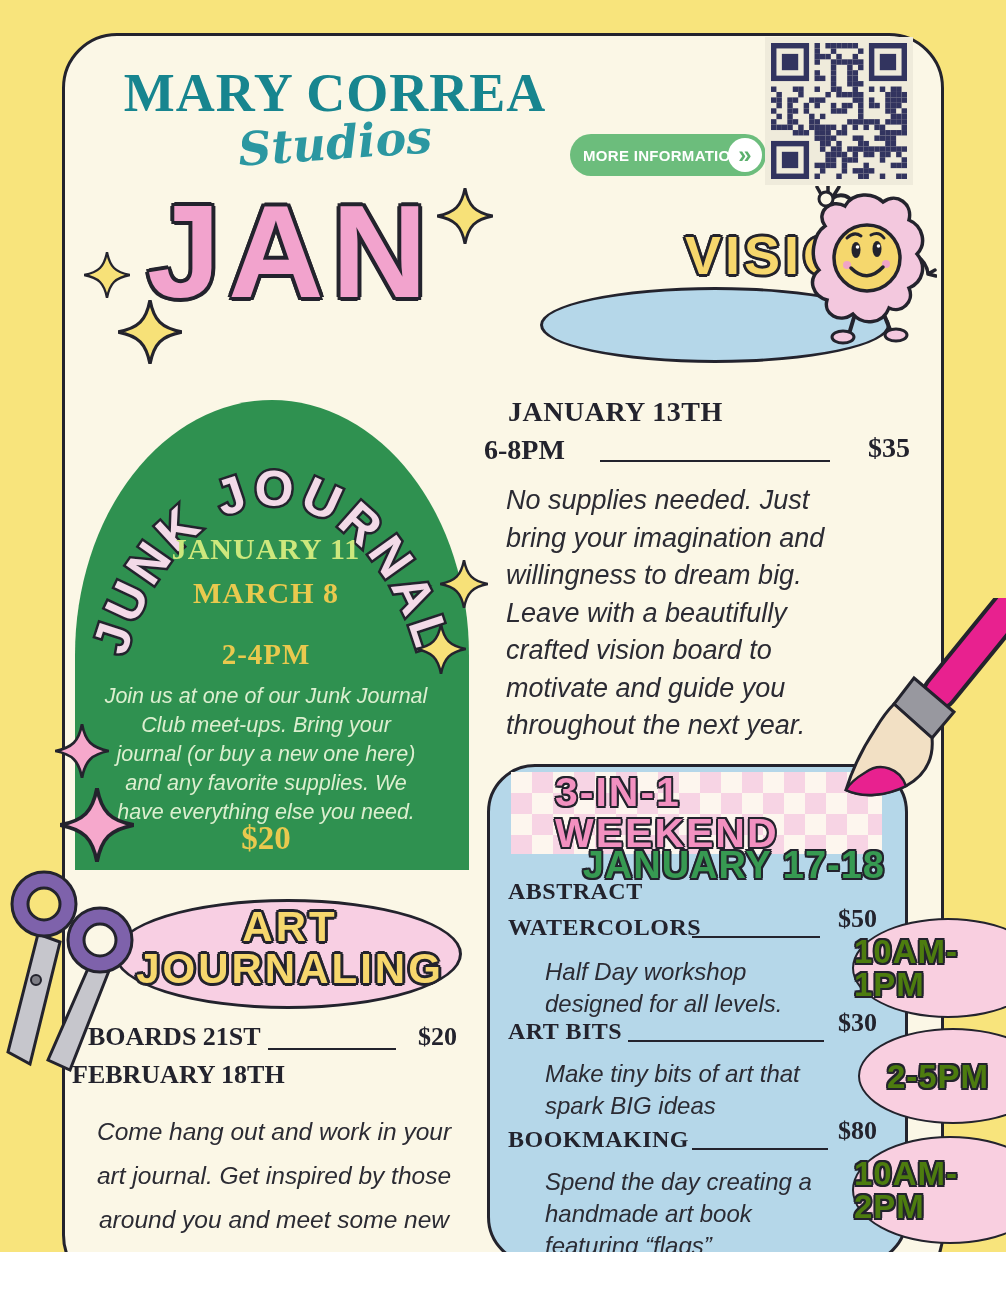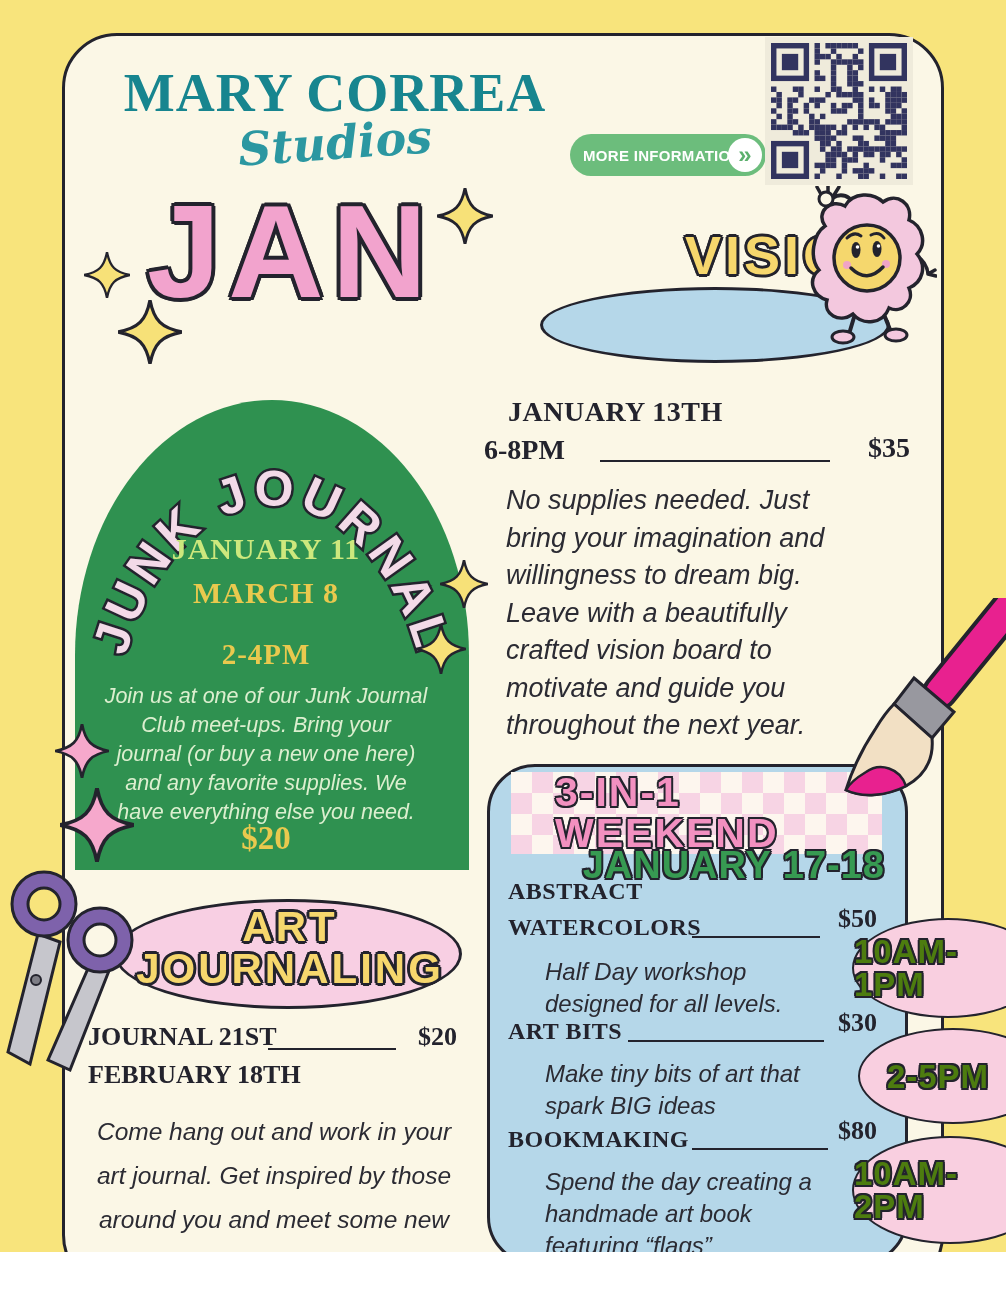--- a/index.html
+++ b/index.html
@@ -45,21 +45,21 @@
   .jj-time  { top:238px; font-size:29px; letter-spacing:1px; color:#e9c94e !important; }
   .jj-desc  { top:274px; font-size:21.5px; line-height:29px; color:#dcefcf; padding:0 14px; }
   .jj-price { top:420px; font-size:33px; color:#e9c94e !important; }
 
   .aj-ellipse { left:114px; top:899px; width:348px; height:110px; background:#f8cfe3;
                 border:3px solid var(--ink); border-radius:50%; }
   .aj-title { left:60px; top:906px; width:460px; text-align:center; font-size:42px; letter-spacing:3px; color:#f6d76d; }
   .aj-date1 { left:88px; top:1022px; font-size:26px; }
   .aj-line  { left:268px; top:1024px; width:128px; height:26px; }
   .aj-price { left:418px; top:1022px; font-size:26px; }
-  .aj-date2 { left:88px; top:1060px; font-size:26px; }
+  .aj-date2 { left:72px; top:1060px; font-size:26px; }
   .aj-desc  { left:76px; top:1102px; width:396px; text-align:center; font-size:24.5px; line-height:44px; }
 
   .vb-ellipse { left:540px; top:287px; width:350px; height:76px; background:#b5d7e9;
                 border:3px solid var(--ink); border-radius:50%; }
   .vb-t { left:520px; width:372px; text-align:right; font-size:54px; letter-spacing:4px; color:#f6d76d; }
   .vb-date { left:508px; top:396px; font-size:28px; letter-spacing:.5px; }
   .vb-time { left:484px; top:434px; font-size:28px; }
   .vb-line { left:600px; top:436px; width:230px; height:26px; }
   .vb-price { left:868px; top:432px; font-size:28px; }
   .vb-desc { left:506px; top:474px; width:434px; font-size:27px; line-height:37.5px; }
@@ -383,21 +383,21 @@
     <circle cx="50" cy="36" r="24" fill="none" stroke="#7e62ab" stroke-width="13"></circle>
     <circle cx="106" cy="72" r="24" fill="none" stroke="#23232d" stroke-width="19"></circle>
     <circle cx="106" cy="72" r="24" fill="none" stroke="#7e62ab" stroke-width="13"></circle>
   </svg>
 
   <div class="abs aj-ellipse"></div>
   <div class="abs bubble aj-title out3">
     <div>ART</div>
     <div>JOURNALING</div>
   </div>
-  <div class="abs serif aj-date1">JOURNAL 21ST</div>
+  <div class="abs serif aj-date1">BOARDS 21ST</div>
   <div class="abs pline aj-line"></div>
   <div class="abs serif aj-price">$20</div>
   <div class="abs serif aj-date2">FEBRUARY 18TH</div>
   <div class="abs ital aj-desc pre">Come hang out and work in your
 art journal. Get inspired by those
 around you and meet some new
 arty friends.</div>
 
   <div class="abs vb-ellipse"></div>
   <div class="abs bubble vb-t out3" style="top:228px">VISION</div>

